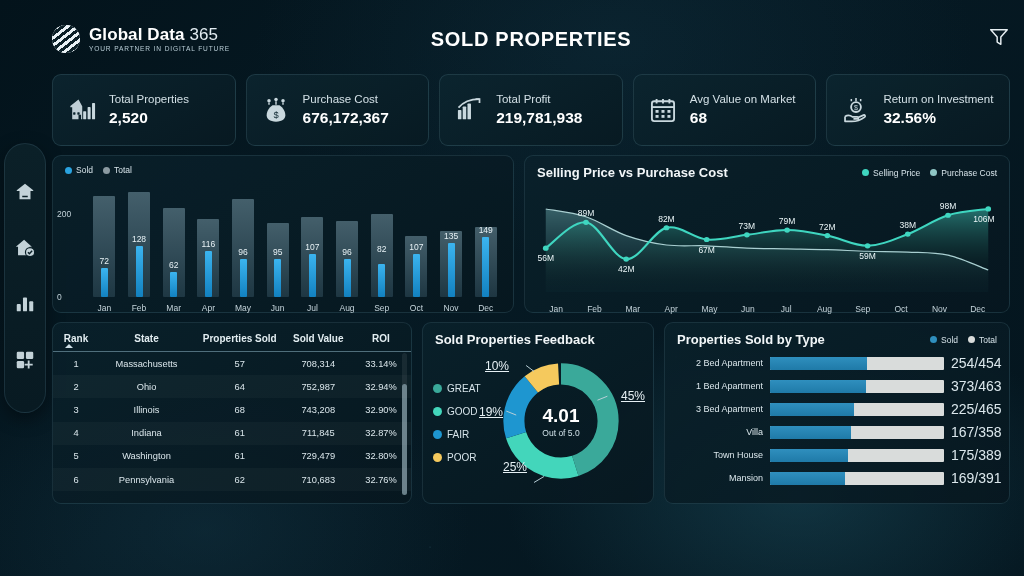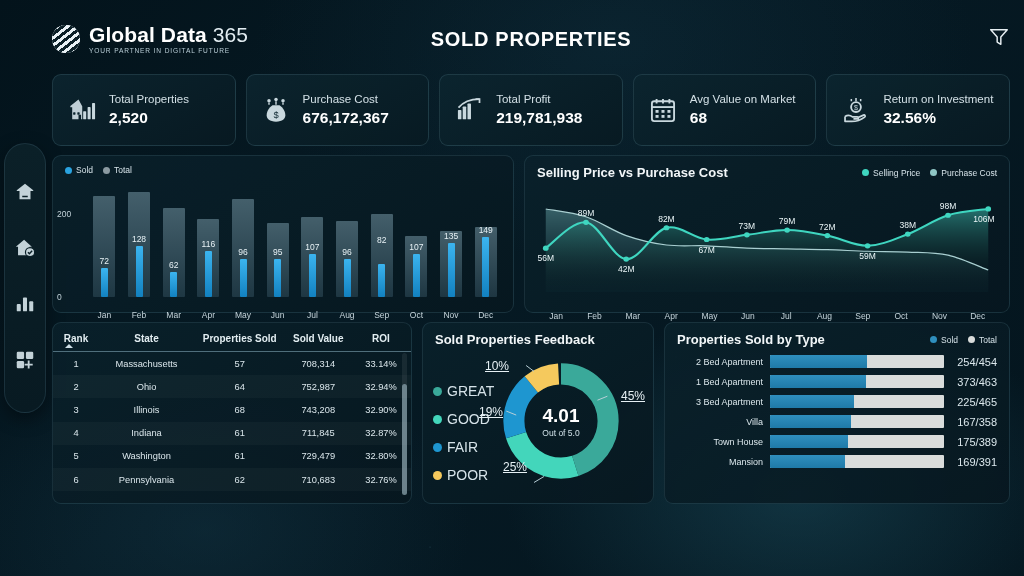--- a/index.html
+++ b/index.html
@@ -51,21 +51,21 @@
   }
   .logo { display: flex; align-items: center; gap: 9px; }
   .logo-mark {
     width: 28px; height: 28px; border-radius: 50%;
     background: #e9f1f5; position: relative; overflow: hidden; flex: none;
   }
   .logo-mark:before{
     content:""; position:absolute; inset:0;
     background: repeating-linear-gradient(-38deg, #0c2028 0 3px, #e9f1f5 3px 6px);
   }
-  .logo-text .l1 { font-size: 21px; font-weight: 700; letter-spacing: .1px; color:#fff; line-height:1.05;}
+  .logo-text .l1 { font-size: 17px; font-weight: 700; letter-spacing: .1px; color:#fff; line-height:1.05;}
   .logo-text .l1 .light { font-weight: 400; color: #e2ecf1; }
   .logo-text .l2 { font-size: 6.6px; letter-spacing: .85px; color: #b9cdd6; margin-top: 1px;}
   .page-title {
     position: absolute; left: 0; right: 0; text-align: center;
     font-size: 20px; font-weight: 700; letter-spacing: .7px; color: #ffffff;
   }
   .filter-btn { margin-left: auto; z-index: 2; cursor: pointer; }
   .filter-btn svg { width: 22px; height: 22px; stroke: #e6eef2; fill: none; stroke-width: 1.6; }
   
   .kpi-row { display: flex; gap: 10px; margin-top: 4px; }
@@ -101,21 +101,21 @@
   .bar-total {
     width: 22px; background: linear-gradient(180deg,#5b7986 0%, #27424f 100%);
     opacity: .72; border-radius: 1px;
   }
   .bar-sold {
     position: absolute; bottom: 0; width: 7px;
     background: linear-gradient(180deg,#3bb4ef 0%, #1281c0 100%);
     border-radius: 1px;
   }
   .bar-val { position: absolute; font-size: 8.5px; color: #e7f1f5; white-space: nowrap; }
-  .xlabels { display: flex; margin: 13px 10px 0 34px; }
+  .xlabels { display: flex; margin: 6px 10px 0 34px; }
   .xlabels span { flex: 1; text-align: center; font-size: 8.5px; color: #c5d4db; }
   
   .areachart { flex: 1; }
   .area-wrap { position: relative; height: 112px; margin: 6px 12px 0 12px; }
   .area-wrap svg { width: 100%; height: 100%; display:block; }
   .pt-lab { position: absolute; font-size: 8.5px; color: #eaf5f7; transform: translate(-50%,0); white-space: nowrap;}
   
   .row3 { display: flex; gap: 10px; margin-top: 9px; height: 182px; }
   .tablepanel { flex: 0 0 360px; overflow: hidden; }
   table { width: 100%; border-collapse: collapse; }
@@ -124,35 +124,35 @@
   td { font-size: 9.3px; color: #dae6eb; padding: 6.6px 4px; text-align: center; }
   tbody tr:nth-child(even) { background: rgba(255,255,255,.030); }
   .sort-arrow { position:absolute; left: 12px; bottom: 3px; width:0;height:0;
     border-left:4px solid transparent;border-right:4px solid transparent;border-bottom:4px solid #cfe0e8;}
   .tbl-scroll { position:absolute; right:4px; top:30px; bottom:8px; width:5px; border-radius:3px; background: rgba(255,255,255,.07); }
   .tbl-scroll i { position:absolute; top:22%; left:0; right:0; bottom:0; border-radius:3px; background: rgba(173,200,212,.55); display:block;}
   
   .donutpanel { flex: 0 0 232px; }
   .donut-body { position: relative; height: 148px; }
   .dlegend { position: absolute; left: 10px; top: 36px; display:flex; flex-direction:column; gap:12px; }
-  .dlegend .legend-item { font-size: 14px; gap: 5px; }
+  .dlegend .legend-item { font-size: 10px; gap: 5px; }
   .donut-holder { position:absolute; left: 76px; top: 12px; width: 124px; height: 124px; }
   .donut-holder svg { width: 124px; height: 124px; transform: rotate(-90deg); }
   .donut-center { position: absolute; inset: 0; display:flex; flex-direction:column; align-items:center; justify-content:center; }
   .donut-score { font-size: 19px; font-weight: 700; color: #fff; }
   .donut-sub { font-size: 8.5px; color: #cfe0e7; margin-top: 1px;}
   .pct { position:absolute; font-size: 12px; color: #e6f0f4; text-decoration: underline; }
   
   .typepanel { flex: 1; }
   .type-rows { margin: 8px 12px 0 10px; display:flex; flex-direction:column; gap: 7px; }
   .type-row { display: flex; align-items: center; gap: 7px; }
   .type-label { width: 88px; text-align: right; font-size: 9px; color: #dbe7ec; }
   .track { flex: 1; height: 13px; background: #d9dcdb; border-radius: 1px; position: relative; overflow: hidden;}
   .track i { position: absolute; left: 0; top: 0; bottom: 0; background: linear-gradient(180deg,#2f8fbe 0%,#1f7aa8 100%); display:block;}
-  .type-val { width: 46px; font-size: 11px; color: #dbe7ec; text-align: right; }
+  .type-val { width: 46px; font-size: 14px; color: #dbe7ec; }
 </style>
 </head>
 <body>
 
 <div class="bg"></div>
 
 <div class="sidebar">
   <div class="side-btn">
     <span>
       <svg viewBox="0 0 24 24">
@@ -350,21 +350,21 @@
               <span class="bar-val" style="bottom: 44.8px;">107</span>
             </div>
             <div class="bar-col">
               <div class="bar-total" style="height: 76px;"></div>
               <div class="bar-sold" style="height: 38.4px;"></div>
               <span class="bar-val" style="bottom: 40.4px;">96</span>
             </div>
             <div class="bar-col">
               <div class="bar-total" style="height: 83.2px;"></div>
               <div class="bar-sold" style="height: 32.8px;"></div>
-              <span class="bar-val" style="bottom: 52px;">82</span>
+              <span class="bar-val" style="bottom: 43px;">82</span>
             </div>
             <div class="bar-col">
               <div class="bar-total" style="height: 60.8px;"></div>
               <div class="bar-sold" style="height: 42.8px;"></div>
               <span class="bar-val" style="bottom: 44.8px;">107</span>
             </div>
             <div class="bar-col">
               <div class="bar-total" style="height: 65.6px;"></div>
               <div class="bar-sold" style="height: 54px;"></div>
               <span class="bar-val" style="bottom: 56px;">135</span>

